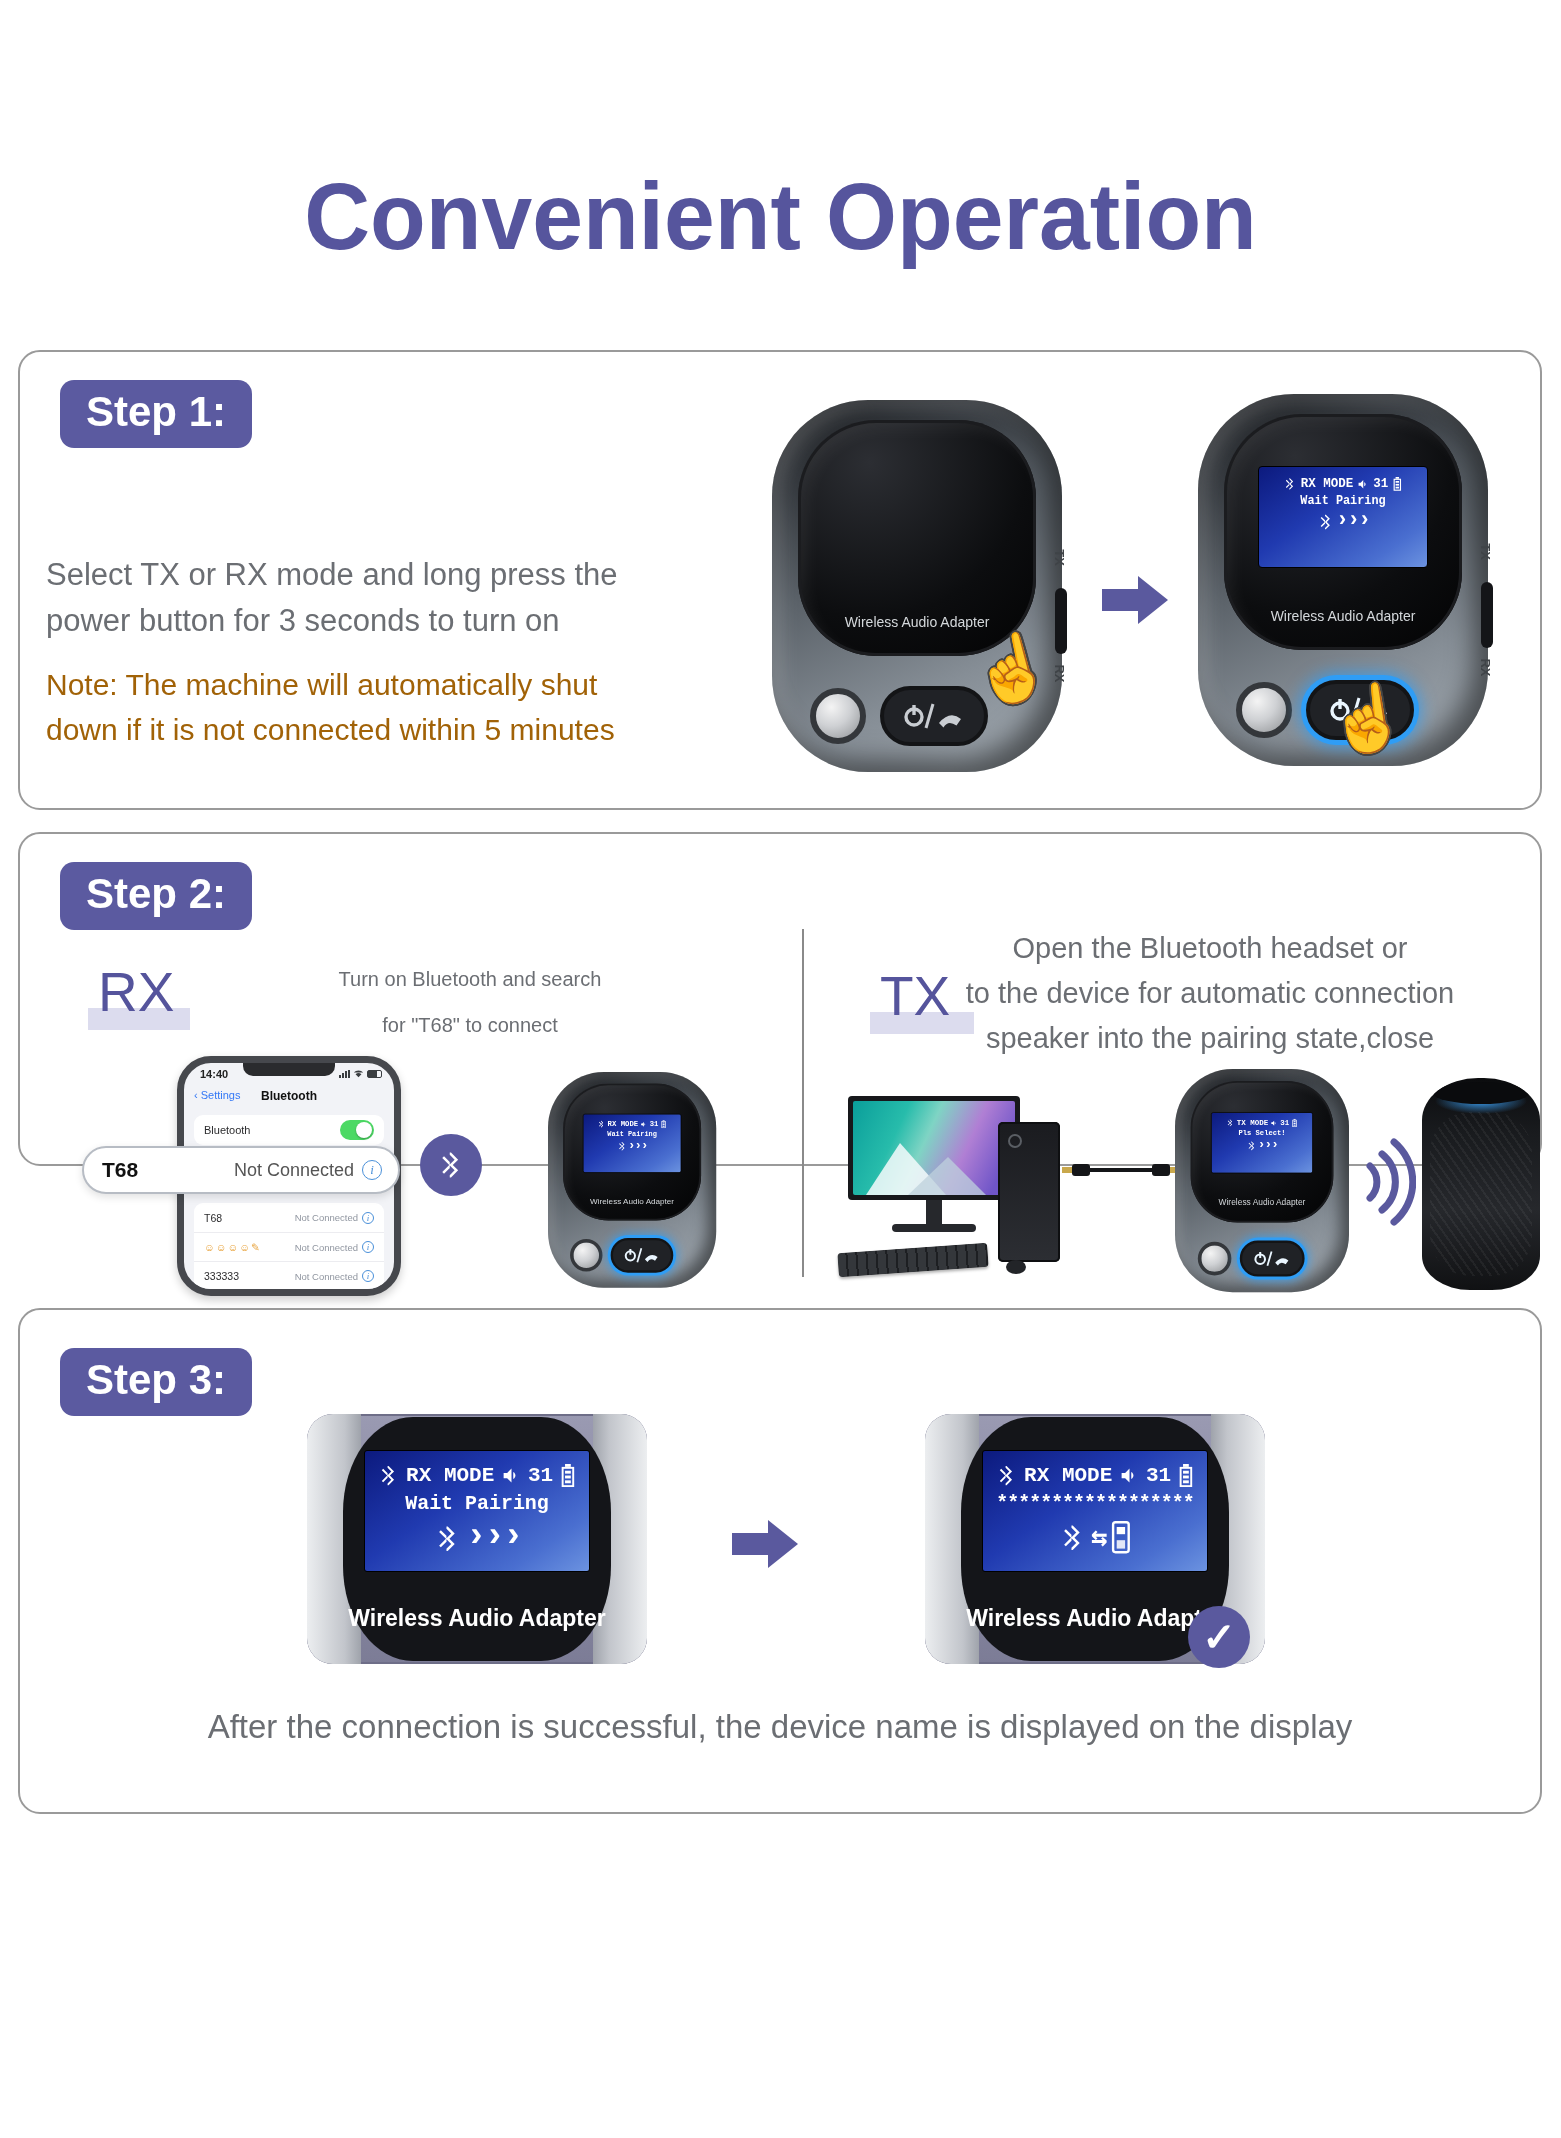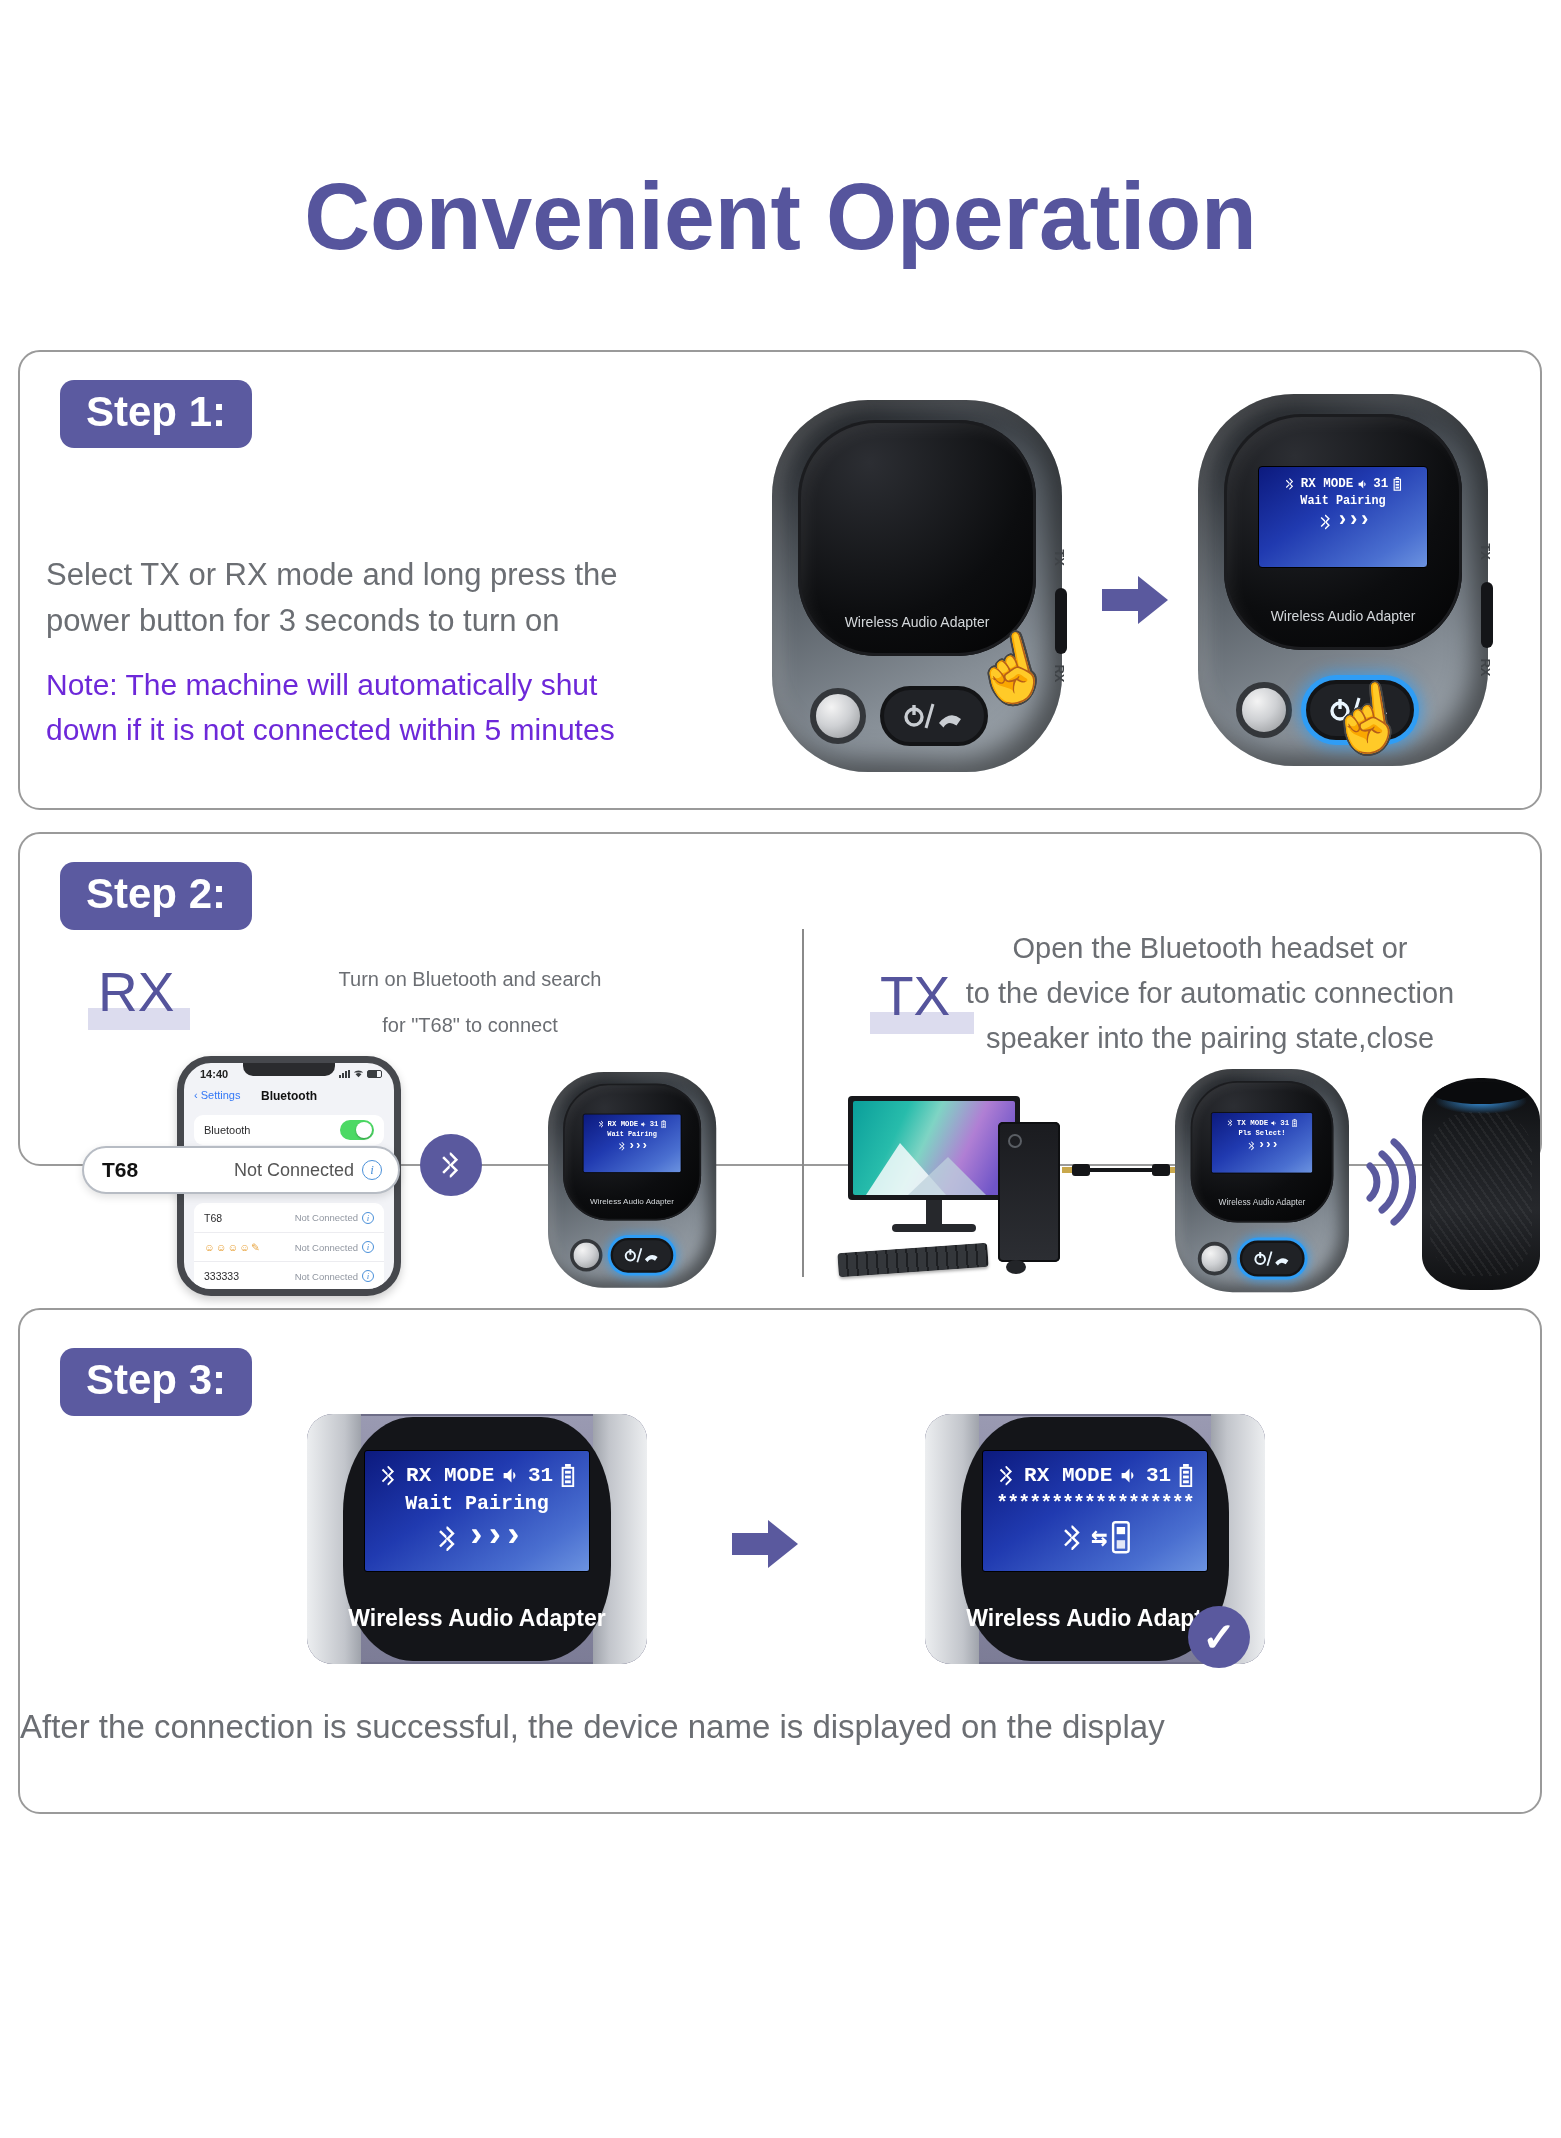--- a/index.html
+++ b/index.html
@@ -11,21 +11,21 @@
 
   .box { position:absolute; left:18px; width:1524px; border:2px solid #9a9a9a; border-radius:22px; background:#fff; }
   .box1 { top:350px; height:460px; }
   .box2 { top:832px; height:334px; }
   .box3 { top:1308px; height:506px; }
 
   .badge { position:absolute; background:#5b5aa0; color:#fff; font-size:42px; font-weight:bold;
     padding:8px 26px 12px 26px; border-radius:14px; }
 
   .gray-text { position:absolute; color:#6b6e73; font-size:31px; line-height:46px; }
-  .note-text { position:absolute; color:#6d28d9; font-size:30px; line-height:45px; }
+  .note-text { position:absolute; color:#a16207; font-size:30px; line-height:45px; }
 
   .seclabel { position:absolute; color:#55549c; font-size:55px; z-index:2; }
   .seclabel-hl { position:absolute; background:#dcdcee; z-index:1; }
 
   .parrow { position:absolute; display:flex; align-items:center; }
   .parrow .shaft { width:36px; height:22px; background:#5a599e; }
   .parrow .head { width:0; height:0; border-left:30px solid #5a599e; border-top:24px solid transparent; border-bottom:24px solid transparent; }
 
   .hand { position:absolute; font-size:64px; color:#fff; z-index:9;
     text-shadow:-2px 0 0 #444, 2px 0 0 #444, 0 -2px 0 #444, 0 2px 0 #444, 1px 1px 0 #444, -1px -1px 0 #444; }
@@ -122,21 +122,21 @@
     background:linear-gradient(180deg,#9a9ab2 0%,#7c7c96 100%); box-shadow:inset 0 0 0 2px #6e6e88; }
   .lcdcu-bezel { position:absolute; top:0; bottom:0; width:54px; background:linear-gradient(90deg,#eceef0 0%,#c2c5cb 70%,#9fa3ab 100%); }
   .lcdcu-bezel.right { right:0; transform:scaleX(-1); }
   .lcdcu-bezel.left { left:0; }
   .lcdcu-black { position:absolute; left:36px; right:36px; top:3px; bottom:3px; background:#141519; border-radius:70px / 95px; }
   .lcdcu .lcd { position:absolute; left:50%; transform:translateX(-50%); top:36px; width:226px; height:122px; font-size:21px; padding-top:13px; border-radius:3px; }
   .lcdcu-brand { position:absolute; left:0; width:100%; text-align:center; bottom:32px; color:#fff; font-size:23px; font-weight:bold; }
   .check-circle { position:absolute; width:62px; height:62px; border-radius:50%; background:#5a599e; color:#fff;
     display:flex; align-items:center; justify-content:center; font-size:40px; font-weight:bold; z-index:8; }
 
-  .caption { position:absolute; width:100%; text-align:left; color:#6b6e73; font-size:33px; }
+  .caption { position:absolute; width:100%; text-align:center; color:#6b6e73; font-size:33px; }
 
   .sig-bars { display:inline-flex; align-items:flex-end; gap:1px; height:8px; }
   .sig-bars i { width:2px; background:#3a3d41; display:block; }
   .ph-batt { width:15px; height:8px; border:1px solid #3a3d41; border-radius:2px; background:linear-gradient(90deg,#3a3d41 0 70%, transparent 70%); }
 </style>
 </head>
 <body>
 
 <svg width="0" height="0" style="position:absolute">
   <defs>

